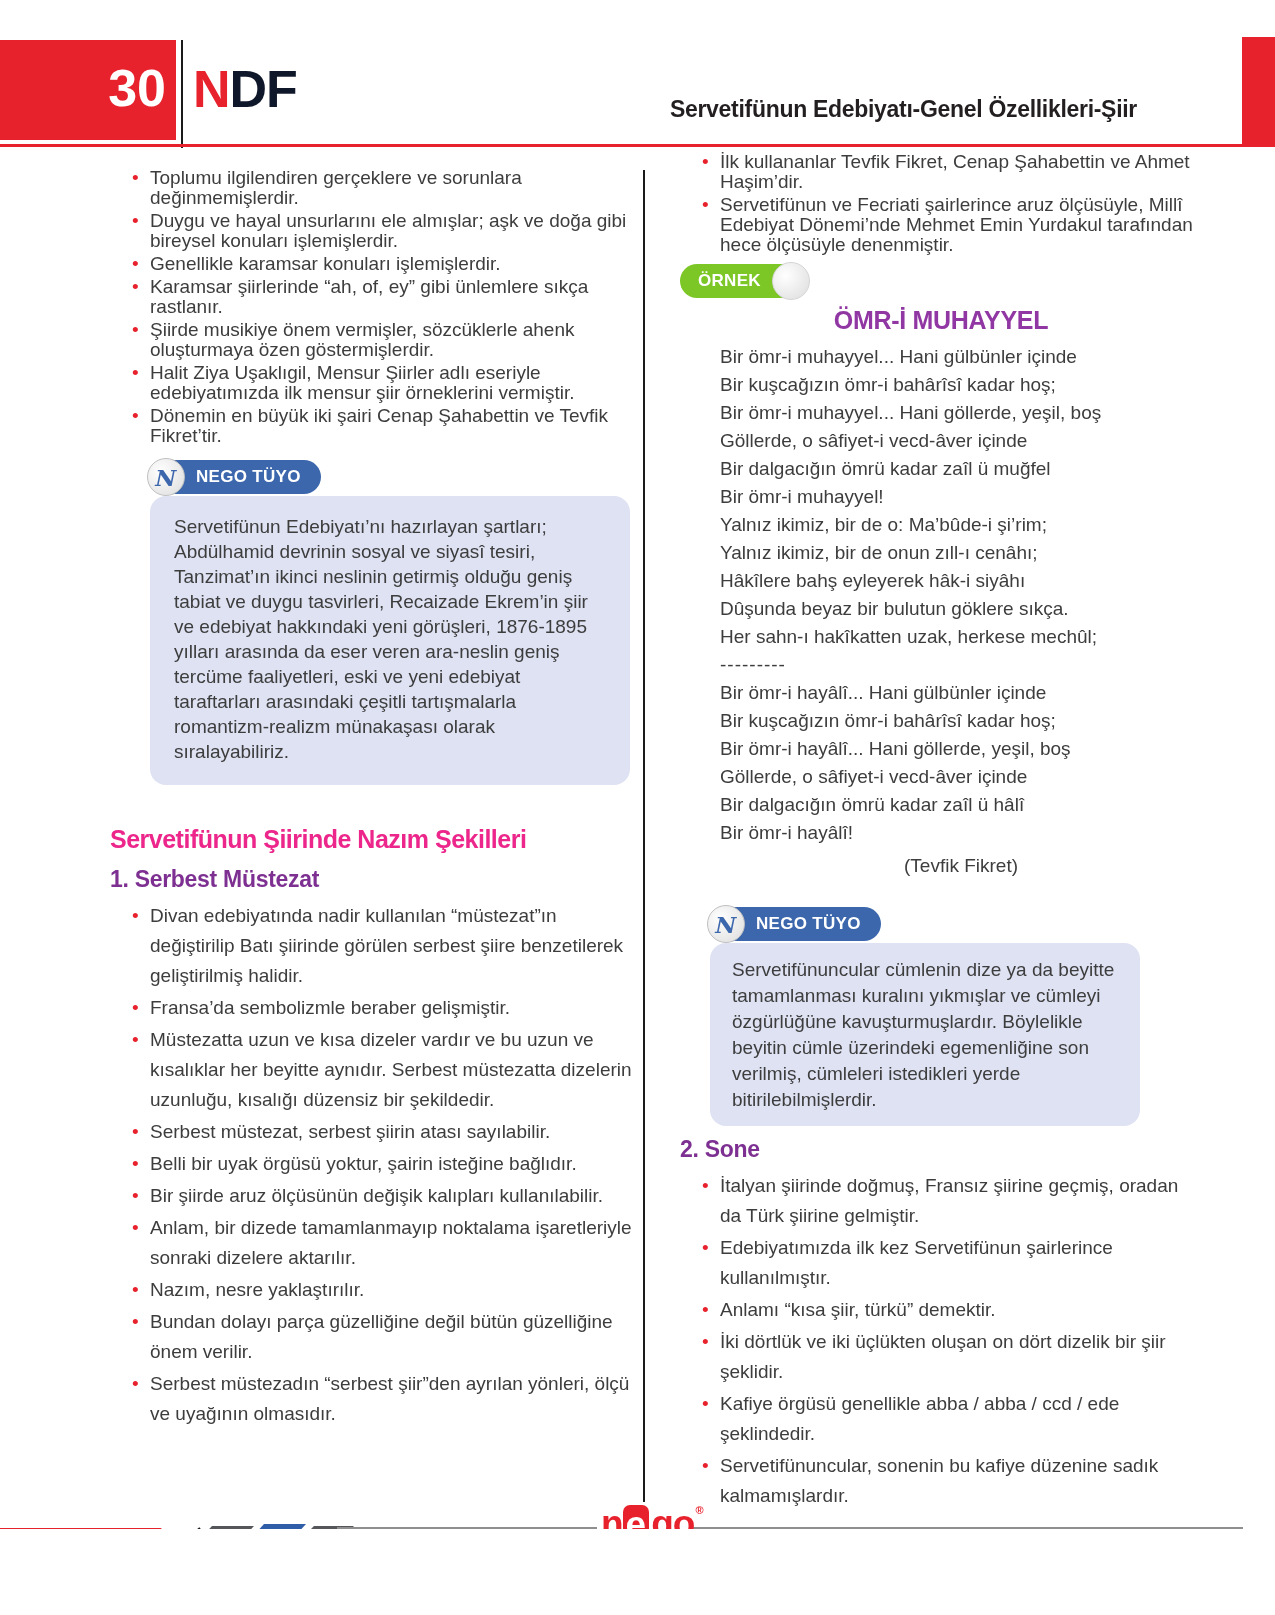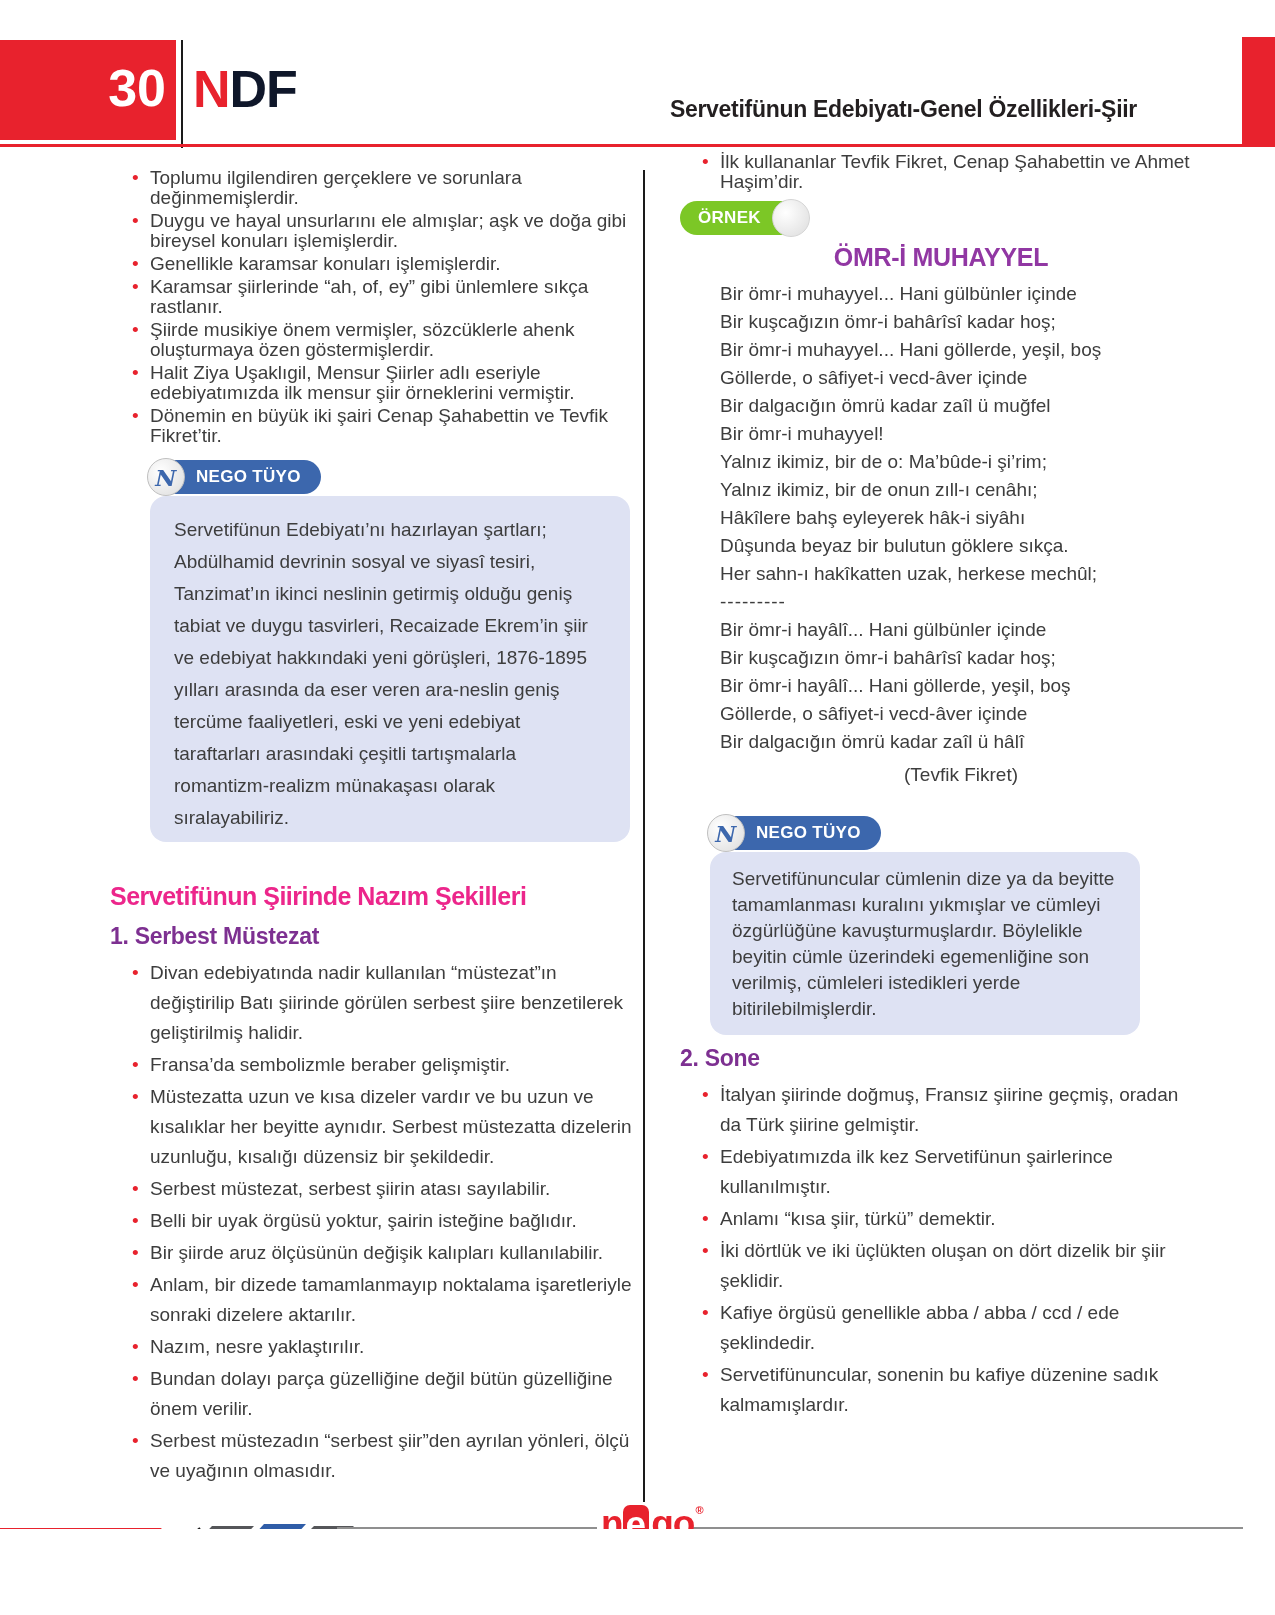--- a/index.html
+++ b/index.html
@@ -32,22 +32,22 @@
   
   .tip-wrap{margin-top:14px;}
   .tip-wrap.left{margin-left:40px;width:480px;}
   .tip-wrap.right{margin-left:30px;width:430px;margin-top:30px;}
   .tip-label{display:inline-flex;align-items:center;position:relative;height:34px;background:#3c67ad;
              border-radius:17px;padding:0 20px 0 46px;color:#fff;font-size:17px;font-weight:bold;letter-spacing:0.3px;}
   .tip-icon{position:absolute;left:-3px;top:-2px;width:38px;height:38px;border-radius:50%;
             background:radial-gradient(circle at 35% 35%, #ffffff, #dcdcdc);border:1px solid #bfbfbf;
             box-sizing:border-box;display:flex;align-items:center;justify-content:center;
             color:#3c67ad;font-family:"DejaVu Serif", serif;font-style:italic;font-weight:bold;font-size:23px;}
-  .tip-box{background:#dee2f3;border-radius:16px;padding:18px 24px 8px;margin-top:2px;
-           font-size:19px;line-height:32px;color:#3d3d3d;}
+  .tip-box{background:#dee2f3;border-radius:16px;padding:18px 24px 21px;margin-top:2px;
+           font-size:19px;line-height:25px;color:#3d3d3d;}
   .tip-wrap.right .tip-box{line-height:26px;padding:14px 22px 13px;}
 
   
   .h-pink{margin:40px 0 0;font-size:25px;font-weight:bold;color:#ec268b;letter-spacing:-0.5px;}
   .h-purple{margin:12px 0 8px;font-size:23px;font-weight:bold;color:#7d3091;letter-spacing:-0.3px;}
   .h-purple.sone{margin-top:10px;}
   .mt8{margin-top:8px;}
 
   
   .ornek{display:inline-flex;align-items:center;position:relative;height:34px;background:#7cc726;
@@ -126,20 +126,21 @@
       <li><span class="bdot"></span><span>Anlam, bir dizede tamamlanmayıp noktalama işaretleriyle sonraki dizelere aktarılır.</span></li>
       <li><span class="bdot"></span><span>Nazım, nesre yaklaştırılır.</span></li>
       <li><span class="bdot"></span><span>Bundan dolayı parça güzelliğine değil bütün güzelliğine önem verilir.</span></li>
       <li><span class="bdot"></span><span>Serbest müstezadın “serbest şiir”den ayrılan yönleri, ölçü ve uyağının olmasıdır.</span></li>
     </ul>
   </div>
 
   <div class="col-right">
     <ul class="blist">
       <li><span class="bdot"></span><span>İlk kullananlar Tevfik Fikret, Cenap Şahabettin ve Ahmet Haşim’dir.</span></li>
+      <li><span class="bdot"></span><span>Servetifünun ve Fecriati şairlerince aruz ölçüsüyle, Millî Edebiyat Dönemi’nde Mehmet Emin Yurdakul tarafından hece ölçüsüyle denenmiştir.</span></li>
     </ul>
 
     <div class="ornek">
       <span>ÖRNEK</span>
       <span class="ornek-circle"></span>
     </div>
 
     <div class="poem">
       <h3 class="poem-title">ÖMR-İ MUHAYYEL</h3>
       <div class="poem-lines">
@@ -155,20 +156,21 @@
         <div>Dûşunda beyaz bir bulutun göklere sıkça.</div>
         <div>Her sahn-ı hakîkatten uzak, herkese mechûl;</div>
       </div>
       <div class="poem-sep">---------</div>
       <div class="poem-lines">
         <div>Bir ömr-i hayâlî... Hani gülbünler içinde</div>
         <div>Bir kuşcağızın ömr-i bahârîsî kadar hoş;</div>
         <div>Bir ömr-i hayâlî... Hani göllerde, yeşil, boş</div>
         <div>Göllerde, o sâfiyet-i vecd-âver içinde</div>
         <div>Bir dalgacığın ömrü kadar zaîl ü hâlî</div>
+        <div>Bir ömr-i hayâlî!</div>
       </div>
       <div class="poem-attrib">(Tevfik Fikret)</div>
     </div>
 
     <div class="tip-wrap right">
       <div class="tip-label">
         <span class="tip-icon">N</span>
         <span>NEGO TÜYO</span>
       </div>
       <div class="tip-box">Servetifünuncular cümlenin dize ya da beyitte tamamlanması kuralını yıkmışlar ve cümleyi özgürlüğüne kavuşturmuşlardır. Böylelikle beyitin cümle üzerindeki egemenliğine son verilmiş, cümleleri istedikleri yerde bitirilebilmişlerdir.</div>

